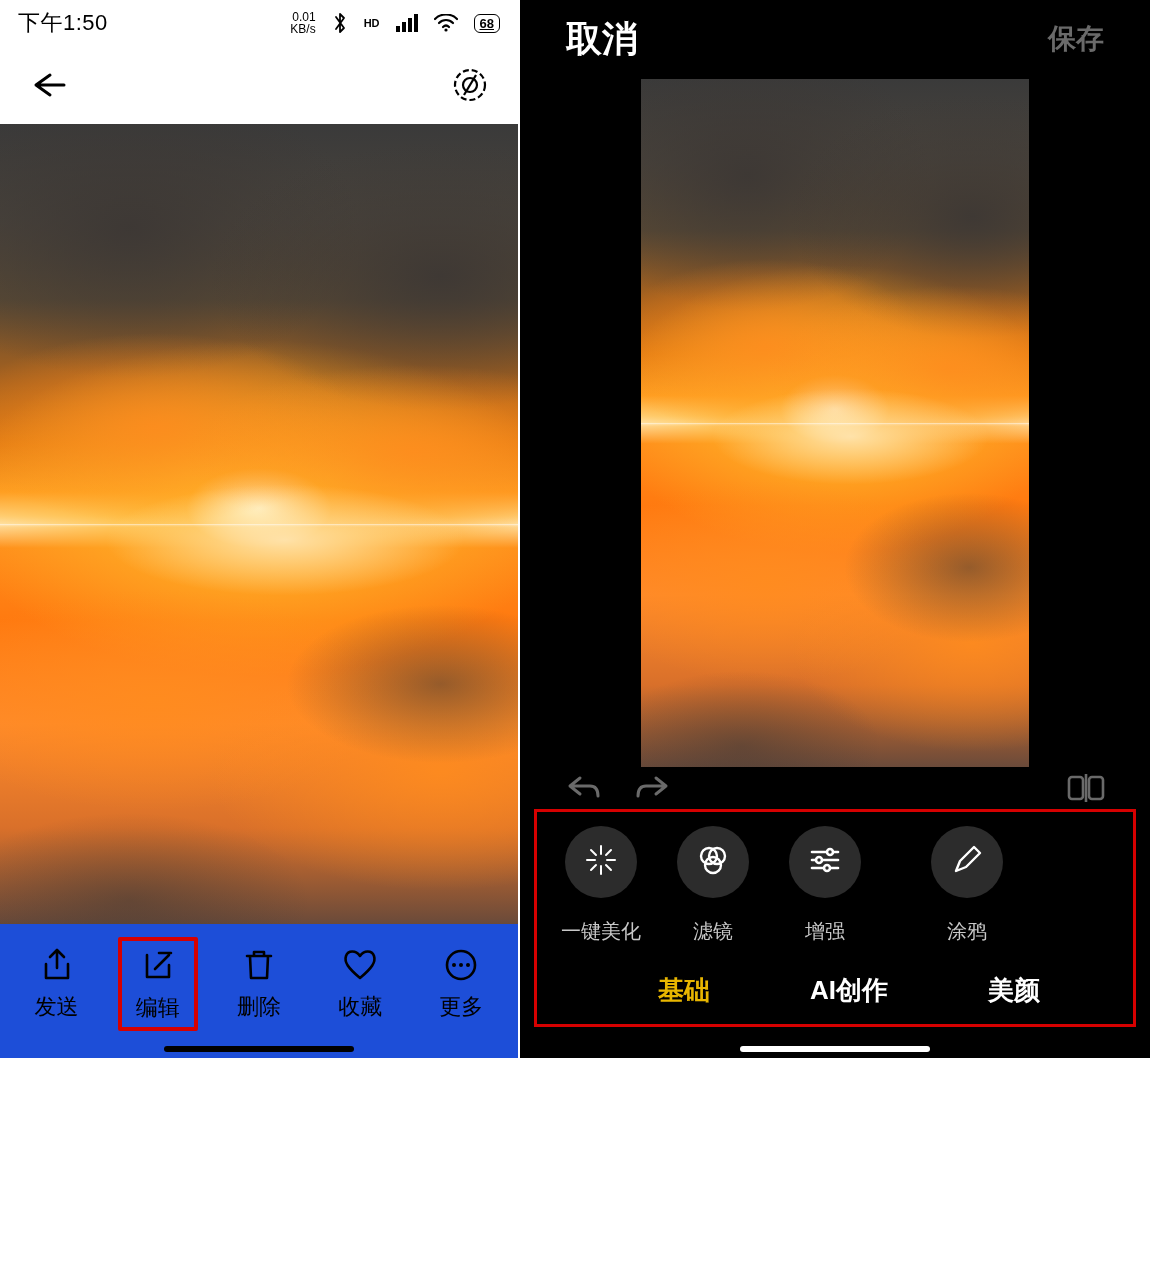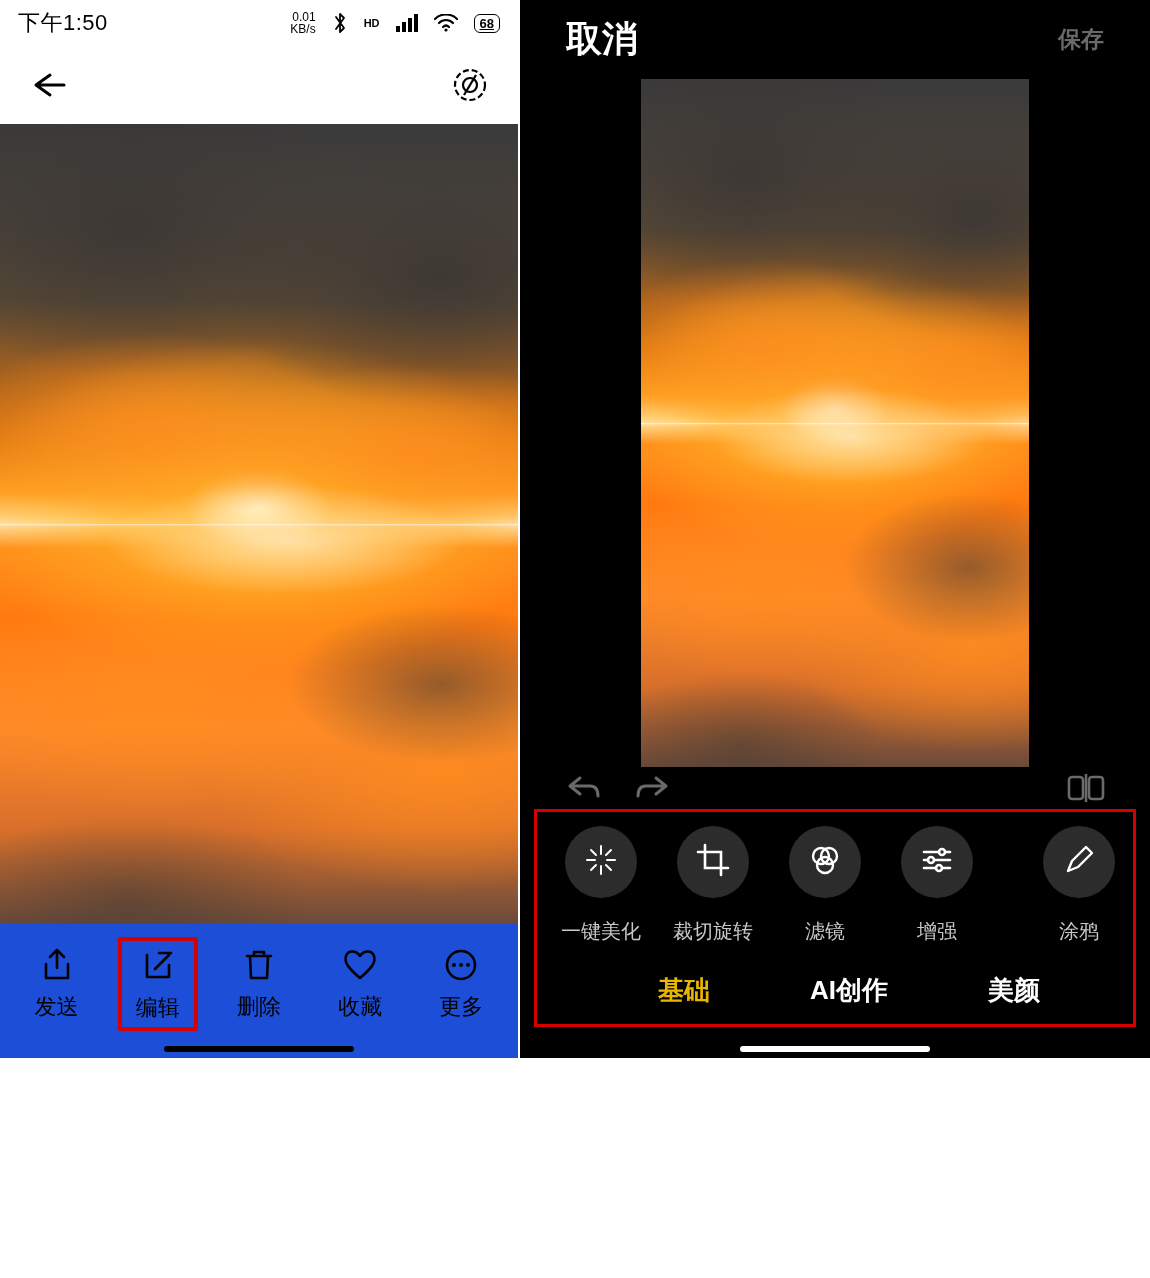--- a/index.html
+++ b/index.html
@@ -30,21 +30,21 @@
   .bb-item .icon { width:38px; height:38px; display:flex; align-items:center; justify-content:center; }
   .bb-item .lbl { font-size:22px; font-weight:500; }
   .red-box { border:4px solid #d60000; border-radius:2px; padding:6px 4px 4px 4px; }
 
   .home-ind { position:absolute; bottom:6px; left:50%; transform:translateX(-50%); width:190px; height:6px; border-radius:3px; background:#000; }
   .home-ind.light { background:#fff; }
 
   
   .edit-header { height:132px; display:flex; align-items:center; justify-content:space-between; padding:0 46px; }
   .edit-header .cancel { color:#fff; font-size:36px; font-weight:600; }
-  .edit-header .save { color:#6a6a6a; font-size:23px; font-weight:600; }
+  .edit-header .save { color:#6a6a6a; font-size:28px; font-weight:600; }
 
   .edit-canvas-wrap { flex:0 0 auto; display:flex; justify-content:center; padding-top:0; }
   .edit-canvas { width:388px; height:688px; position:relative; overflow:hidden; }
 
   .undo-row { height:70px; display:flex; align-items:center; padding:0 44px; color:#6a6a6a; }
   .undo-row .spacer { flex:1; }
   .undo-row .ic { width:40px; height:40px; display:flex; align-items:center; justify-content:center; margin-right:28px; }
 
   .tool-area { margin:0 14px 4px 14px; border:3px solid #d60000; padding:14px 6px 16px 6px; }
   .tool-row { display:flex; overflow:hidden; padding:0 2px 22px 2px;align-items:center; }
@@ -267,30 +267,20 @@
                   </g>
                 </svg>
           </span>
             </div>
           <div class="tool-lbl">一键美化</div>
         </div>
         <div class="tool-item">
           <div class="tool-circle">
               <span>
             <svg width="34" height="34" viewBox="0 0 34 34">
-                  <path d="M9 2 L9 25 L32 25 M2 9 L25 9 L25 32" fill="none" stroke="#fff" stroke-width="2.6" stroke-linecap="round"></path>
-                </svg>
-          </span>
-            </div>
-          <div class="tool-lbl">裁切旋转</div>
-        </div>
-        <div class="tool-item">
-          <div class="tool-circle">
-              <span>
-            <svg width="34" height="34" viewBox="0 0 34 34">
                   <circle cx="13" cy="13" r="8" fill="none" stroke="#fff" stroke-width="2.4"></circle>
                   <circle cx="21" cy="13" r="8" fill="none" stroke="#fff" stroke-width="2.4"></circle>
                   <circle cx="17" cy="22" r="8" fill="none" stroke="#fff" stroke-width="2.4"></circle>
                 </svg>
           </span>
             </div>
           <div class="tool-lbl">滤镜</div>
         </div>
         <div class="tool-item">
           <div class="tool-circle">

